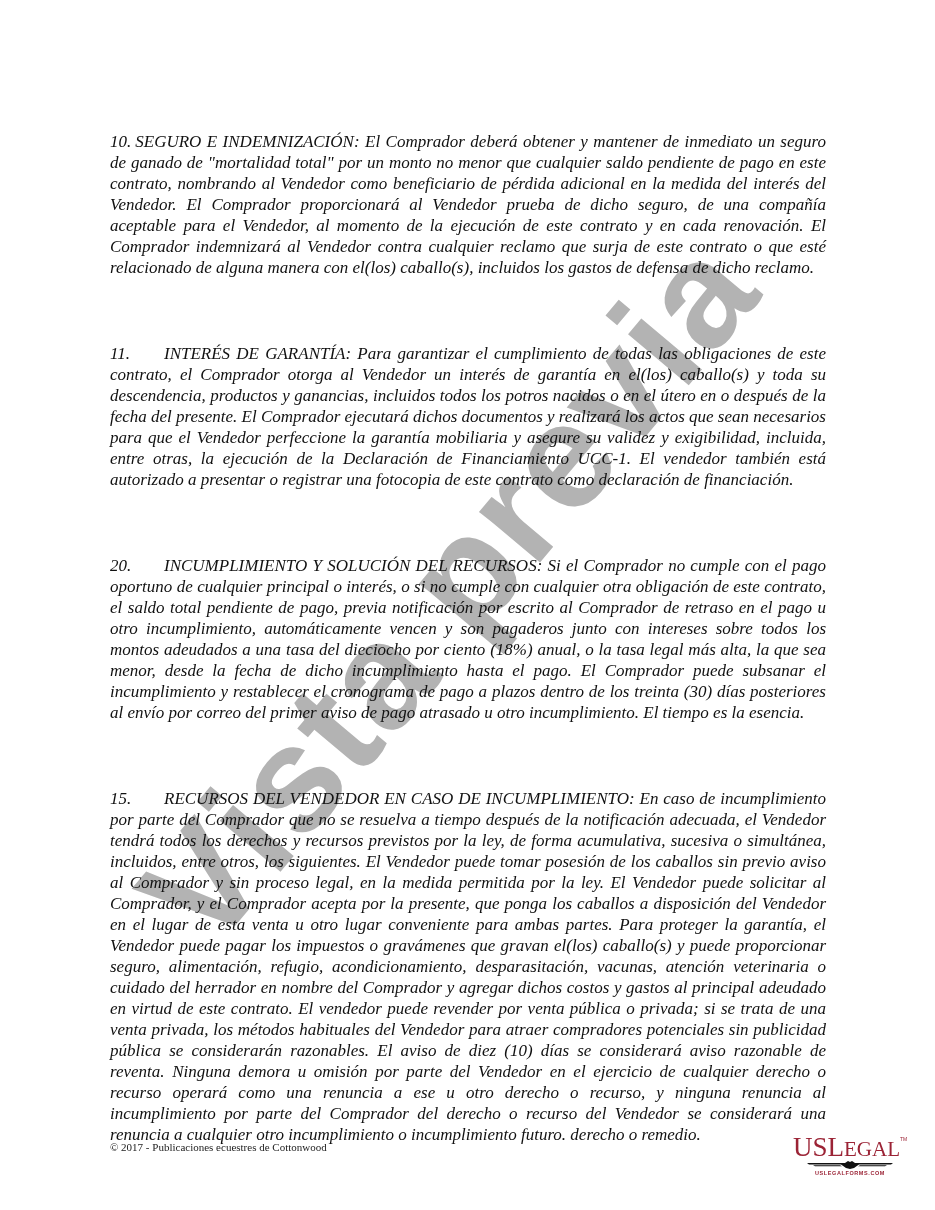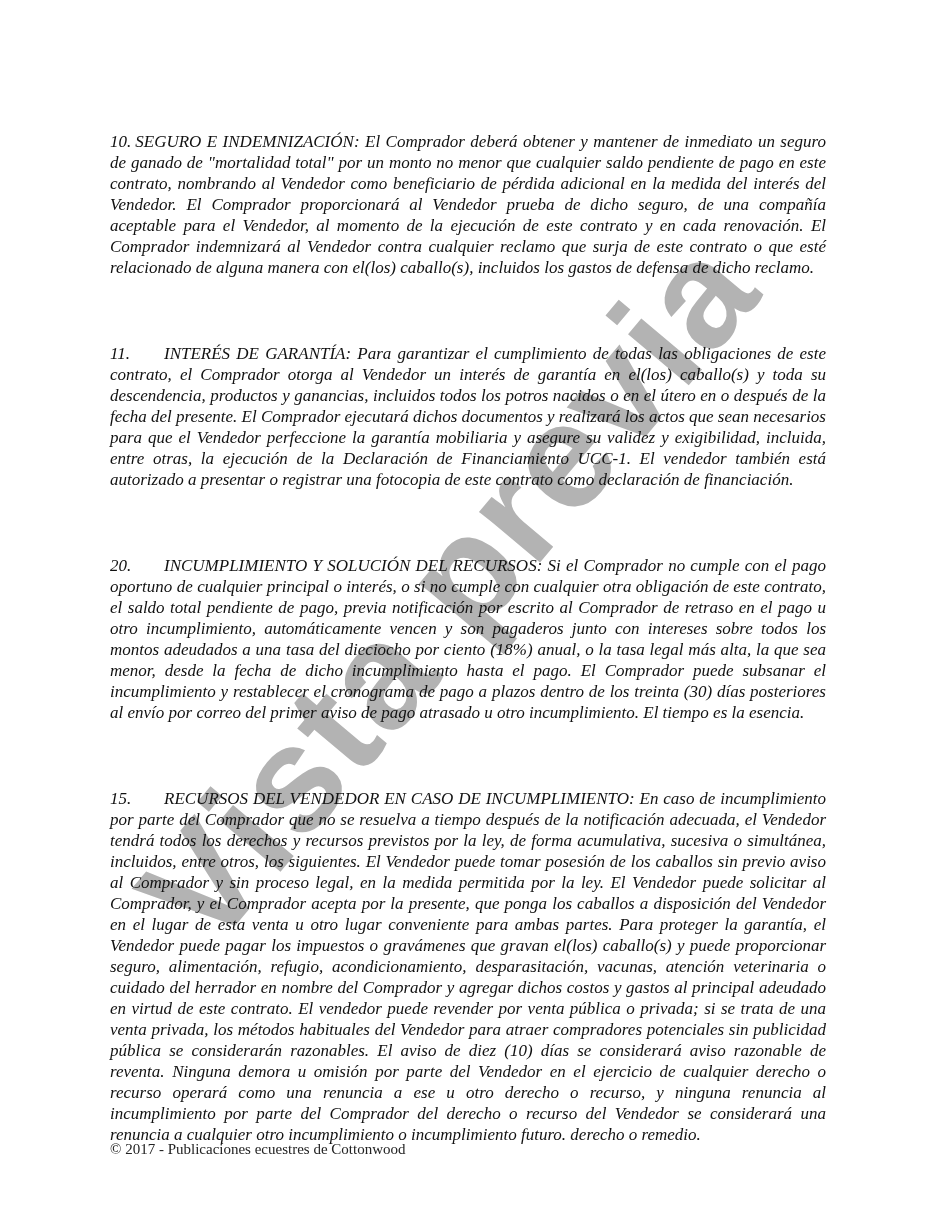--- a/index.html
+++ b/index.html
@@ -58,21 +58,21 @@
       width: 54px;
       margin-top: 44px;
     }
     .clause.plain .num {
       margin-right: 4px;
     }
     .footer-copy {
       position: absolute;
       left: 110px;
       top: 1141px;
-      font-size: 15px;
+      font-size: 11px;
       color: #222222;
       z-index: 2;
     }
     .logo {
       position: absolute;
       left: 793px;
       top: 1134px;
       width: 115px;
       height: 46px;
       z-index: 2;
@@ -145,14 +145,24 @@
 
     <p class="clause tabbed">
       <span class="num">15.</span><span>RECURSOS DEL VENDEDOR EN CASO DE INCUMPLIMIENTO:</span>
       <span>En caso de incumplimiento por parte del Comprador que no se resuelva a tiempo después de la notificación adecuada, el Vendedor tendrá todos los derechos y recursos previstos por la ley, de forma acumulativa, sucesiva o simultánea, incluidos, entre otros, los siguientes. El Vendedor puede tomar posesión de los caballos sin previo aviso al Comprador y sin proceso legal, en la medida permitida por la ley. El Vendedor puede solicitar al Comprador, y el Comprador acepta por la presente, que ponga los caballos a disposición del Vendedor en el lugar de esta venta u otro lugar conveniente para ambas partes. Para proteger la garantía, el Vendedor puede pagar los impuestos o gravámenes que gravan el(los) caballo(s) y puede proporcionar seguro, alimentación, refugio, acondicionamiento, desparasitación, vacunas, atención veterinaria o cuidado del herrador en nombre del Comprador y agregar dichos costos y gastos al principal adeudado en virtud de este contrato. El vendedor puede revender por venta pública o privada; si se trata de una venta privada, los métodos habituales del Vendedor para atraer compradores potenciales sin publicidad pública se considerarán razonables. El aviso de diez (10) días se considerará aviso razonable de reventa. Ninguna demora u omisión por parte del Vendedor en el ejercicio de cualquier derecho o recurso operará como una renuncia a ese u otro derecho o recurso, y ninguna renuncia al incumplimiento por parte del Comprador del derecho o recurso del Vendedor se considerará una renuncia a cualquier otro incumplimiento o incumplimiento futuro. derecho o remedio.</span>
     </p>
 
   </div>
 
   <div class="footer-copy">© 2017 - Publicaciones ecuestres de Cottonwood</div>
 
+  <div class="logo">
+    <div class="logo-word"><span>US</span><span>L</span><span class="small">EGAL</span></div>
+    <div class="logo-tm">TM</div>
+    <svg class="logo-wing" viewBox="0 0 86 8" xmlns="http://www.w3.org/2000/svg">
+      <path d="M0 2 L38 2 L41 0 L43 1 L45 0 L48 2 L86 2 L84 3.5 L52 3.5 L47 7 L43 8 L39 7 L34 3.5 L2 3.5 Z" fill="#111111"></path>
+      <path d="M6 4.3 L33 4.3 L35 5.3 L8 5.3 Z" fill="#111111"></path>
+      <path d="M80 4.3 L53 4.3 L51 5.3 L78 5.3 Z" fill="#111111"></path>
+    </svg>
+    <div class="logo-url">USLEGALFORMS.COM</div>
+  </div>
 
 </div>
 
 </body></html>

